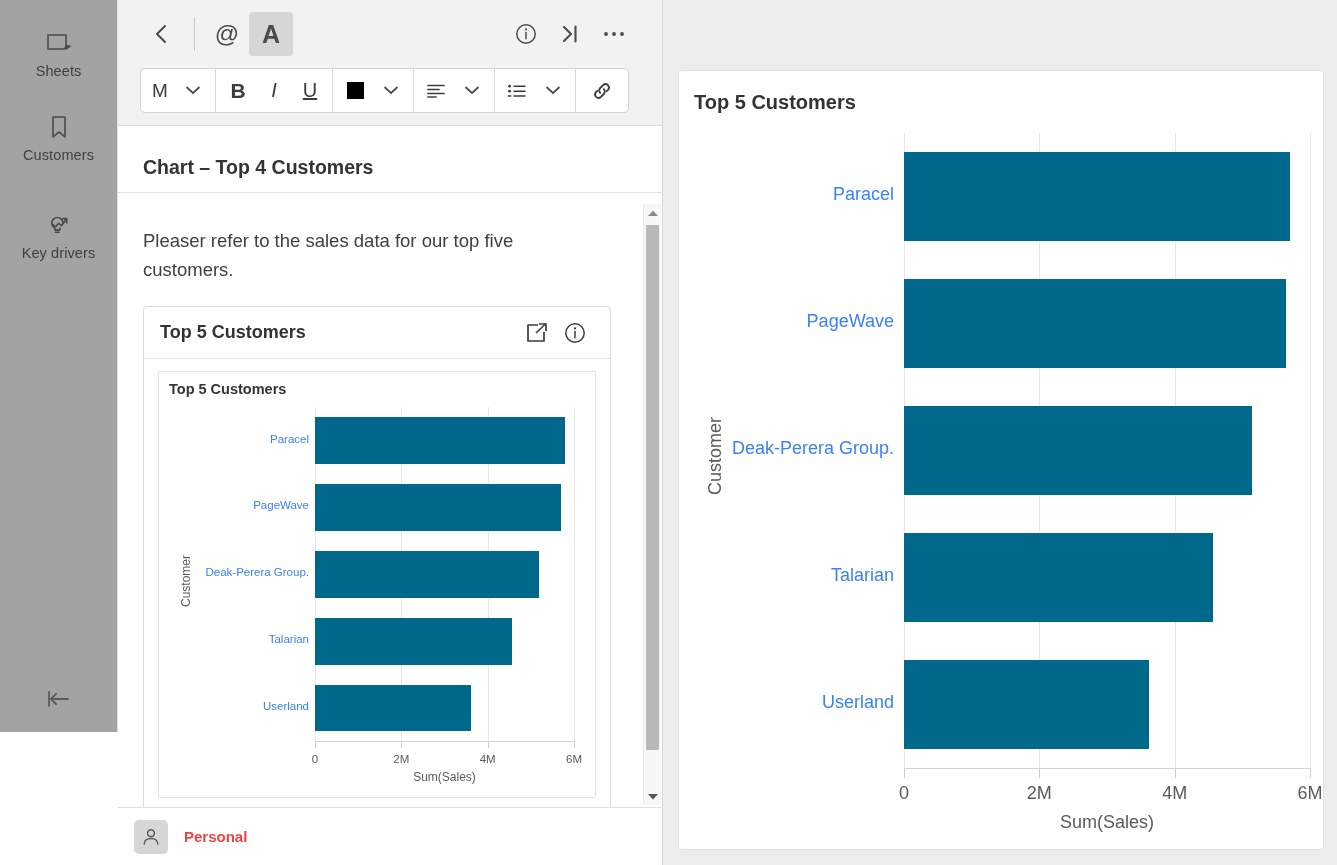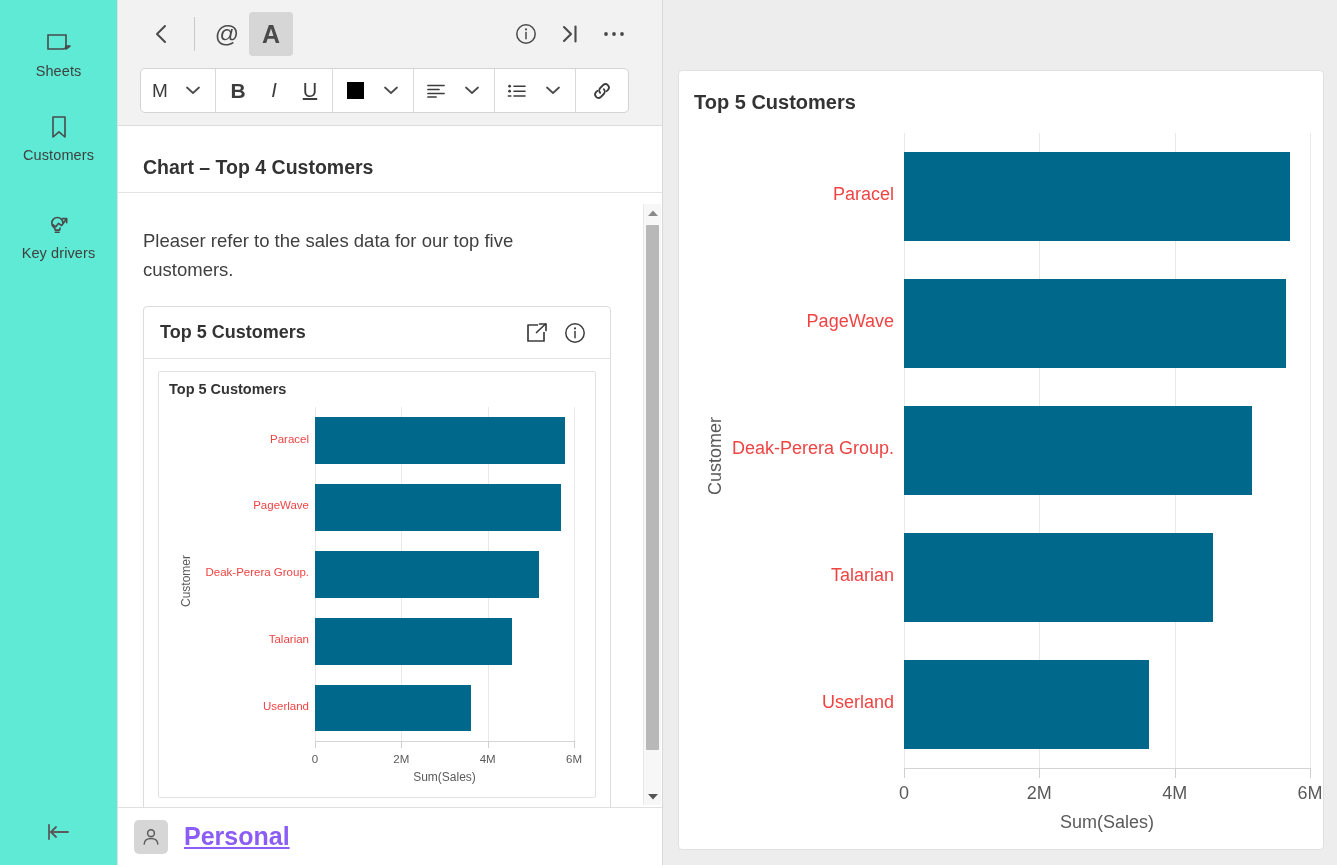--- a/index.html
+++ b/index.html
@@ -10,22 +10,22 @@
     overflow: hidden;
   }
   #app {
     position: relative;
     width: 1337px; height: 865px;
     display: flex;
   }
 
   
   .rail {
-    width: 118px; height: 865px;
-    background: #5eead4;
+    width: 118px; height: 732px;
+    background: #a3a3a3;
     border-right: 1px solid #e0e0e0;
     position: relative;
     flex: 0 0 118px;
   }
   .rail-item {
     position: relative;
     width: 96px; margin: 0 auto;
     padding: 10px 0 9px 0;
     text-align: center;
     border-radius: 4px;
@@ -209,21 +209,21 @@
     z-index: 4;
   }
   .avatar {
     width: 34px; height: 34px;
     background: #d6d6d6; border-radius: 5px;
     display: flex; align-items: center; justify-content: center;
     color: #5a5a5a;
   }
   .personal-lbl {
     margin-left: 16px;
-    font-size: 25px; font-weight: 700; color: #8b5cf6; text-decoration: underline;
+    font-size: 15px; font-weight: 700; color: #ef4444;
   }
 
   
   .dash {
     flex: 1; height: 865px;
     background: #ededed;
     position: relative;
   }
   .dash-title {
     font-size: 33px; color: #bdbdbd;
@@ -242,21 +242,21 @@
     padding: 20px 0 0 15px;
   }
 
   
   .chart { position: relative; width: 100%; height: 100%; }
   .gridline { position: absolute; top: 0; bottom: 0; width: 1px; background: #e8e8e8; }
   .axisline { position: absolute; height: 1px; background: #d4d4d4; }
   .bar { position: absolute; background: #00688a; }
   .catlbl {
     position: absolute;
-    color: #ef4444;
+    color: #3b82f6;
     white-space: nowrap;
   }
   .ticklbl {
     position: absolute;
     color: #5a5a5a;
     text-align: center;
     white-space: nowrap;
   }
   .tickmark { position: absolute; width: 1px; background: #cfcfcf; }
   .xtitle {

